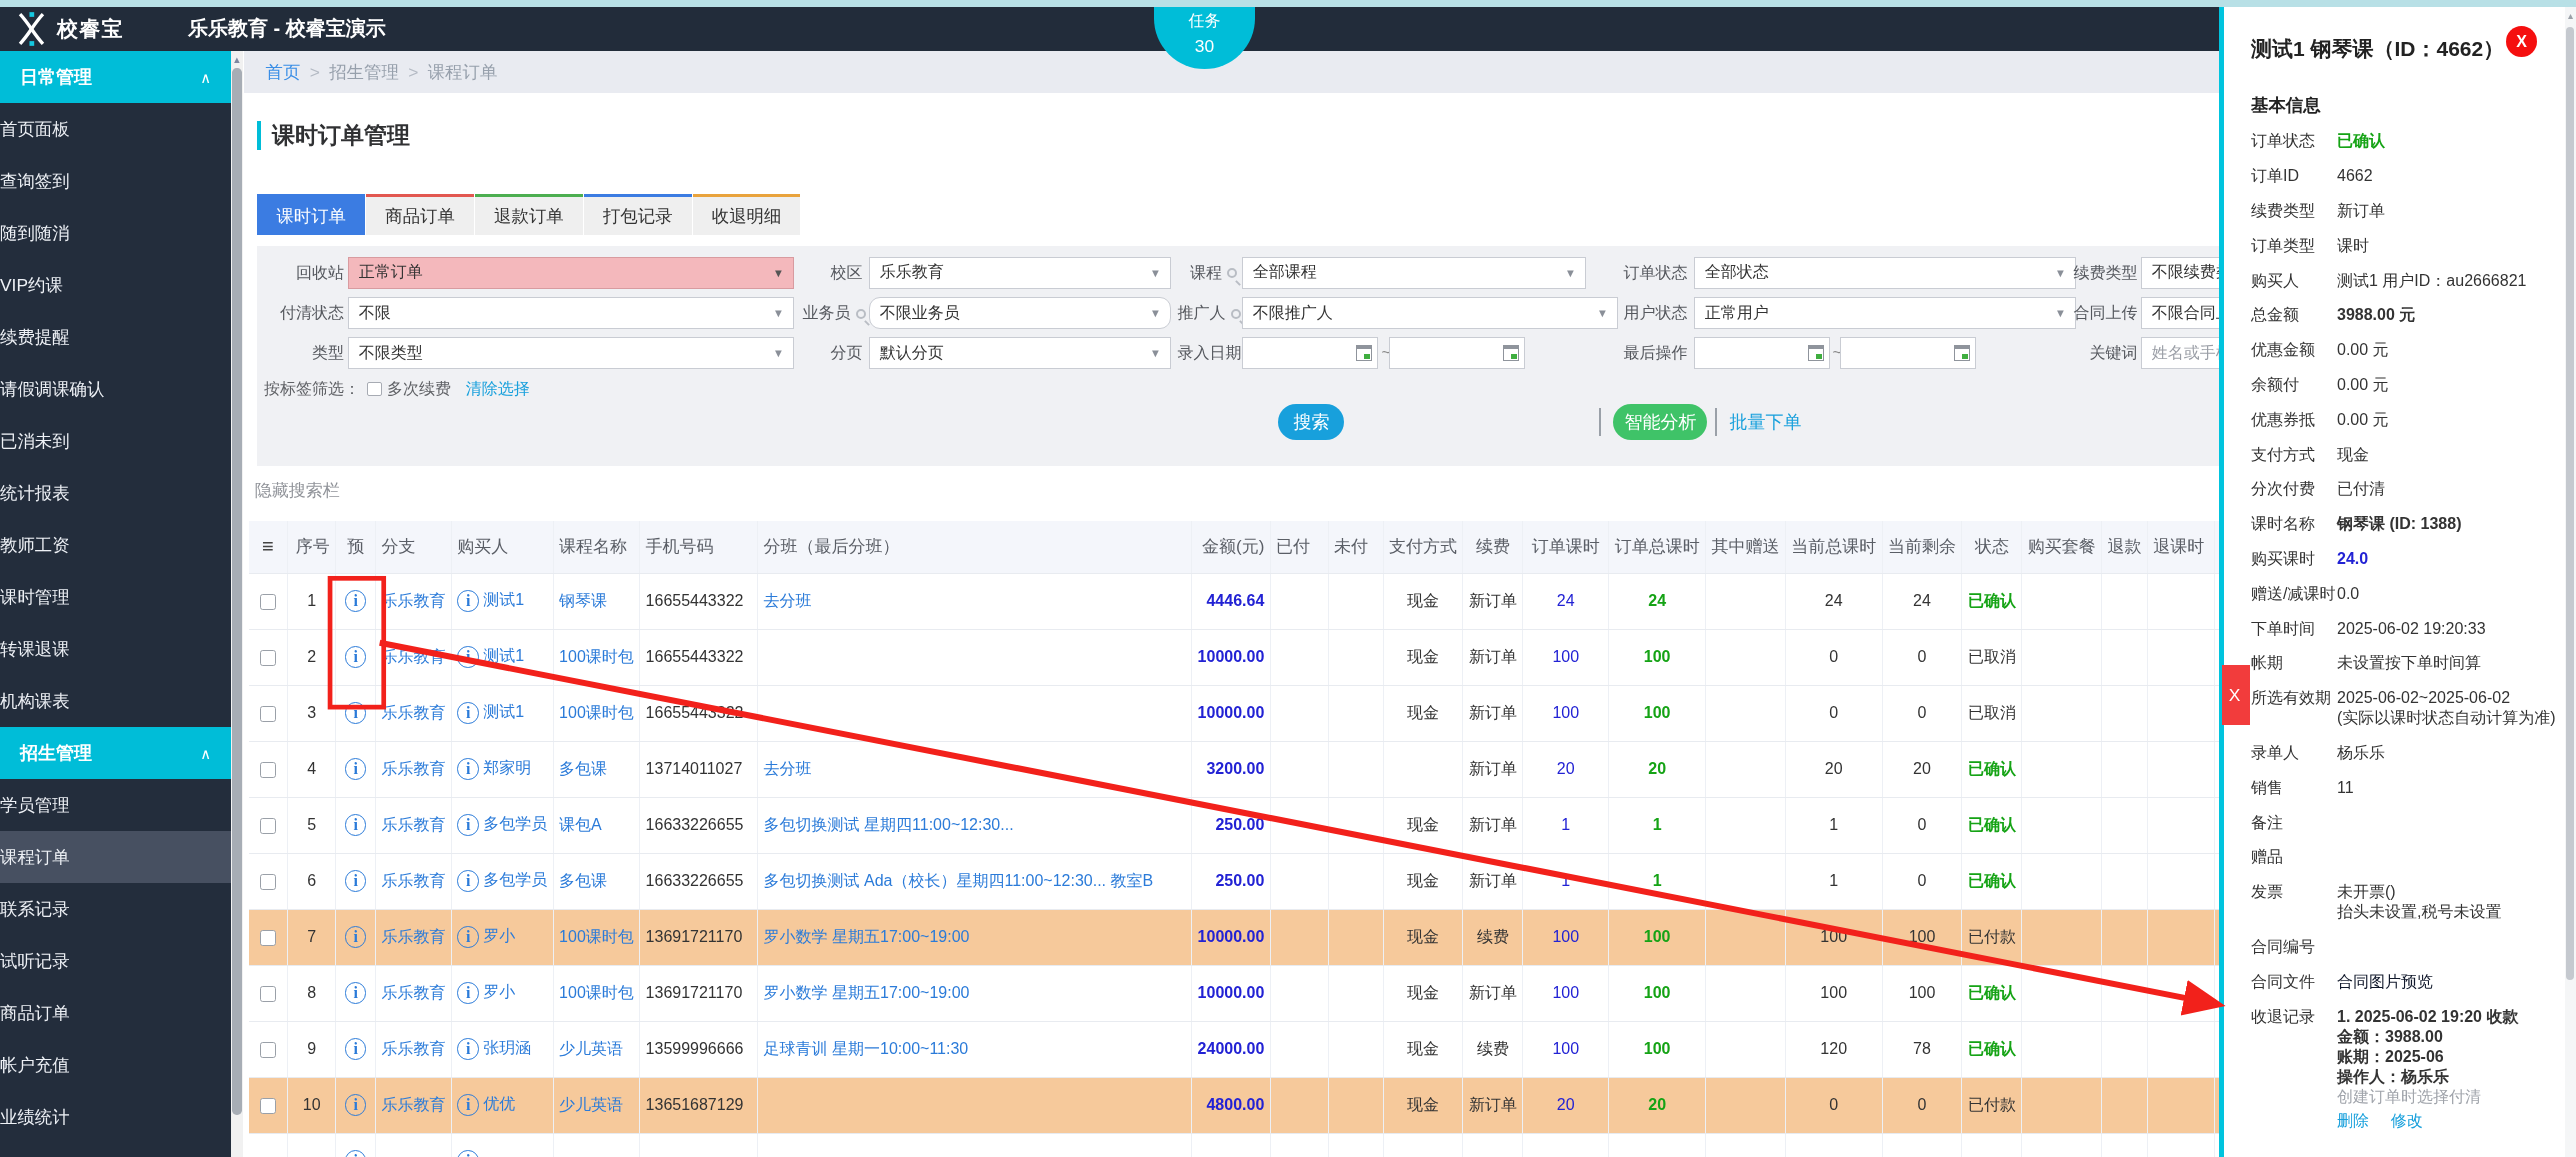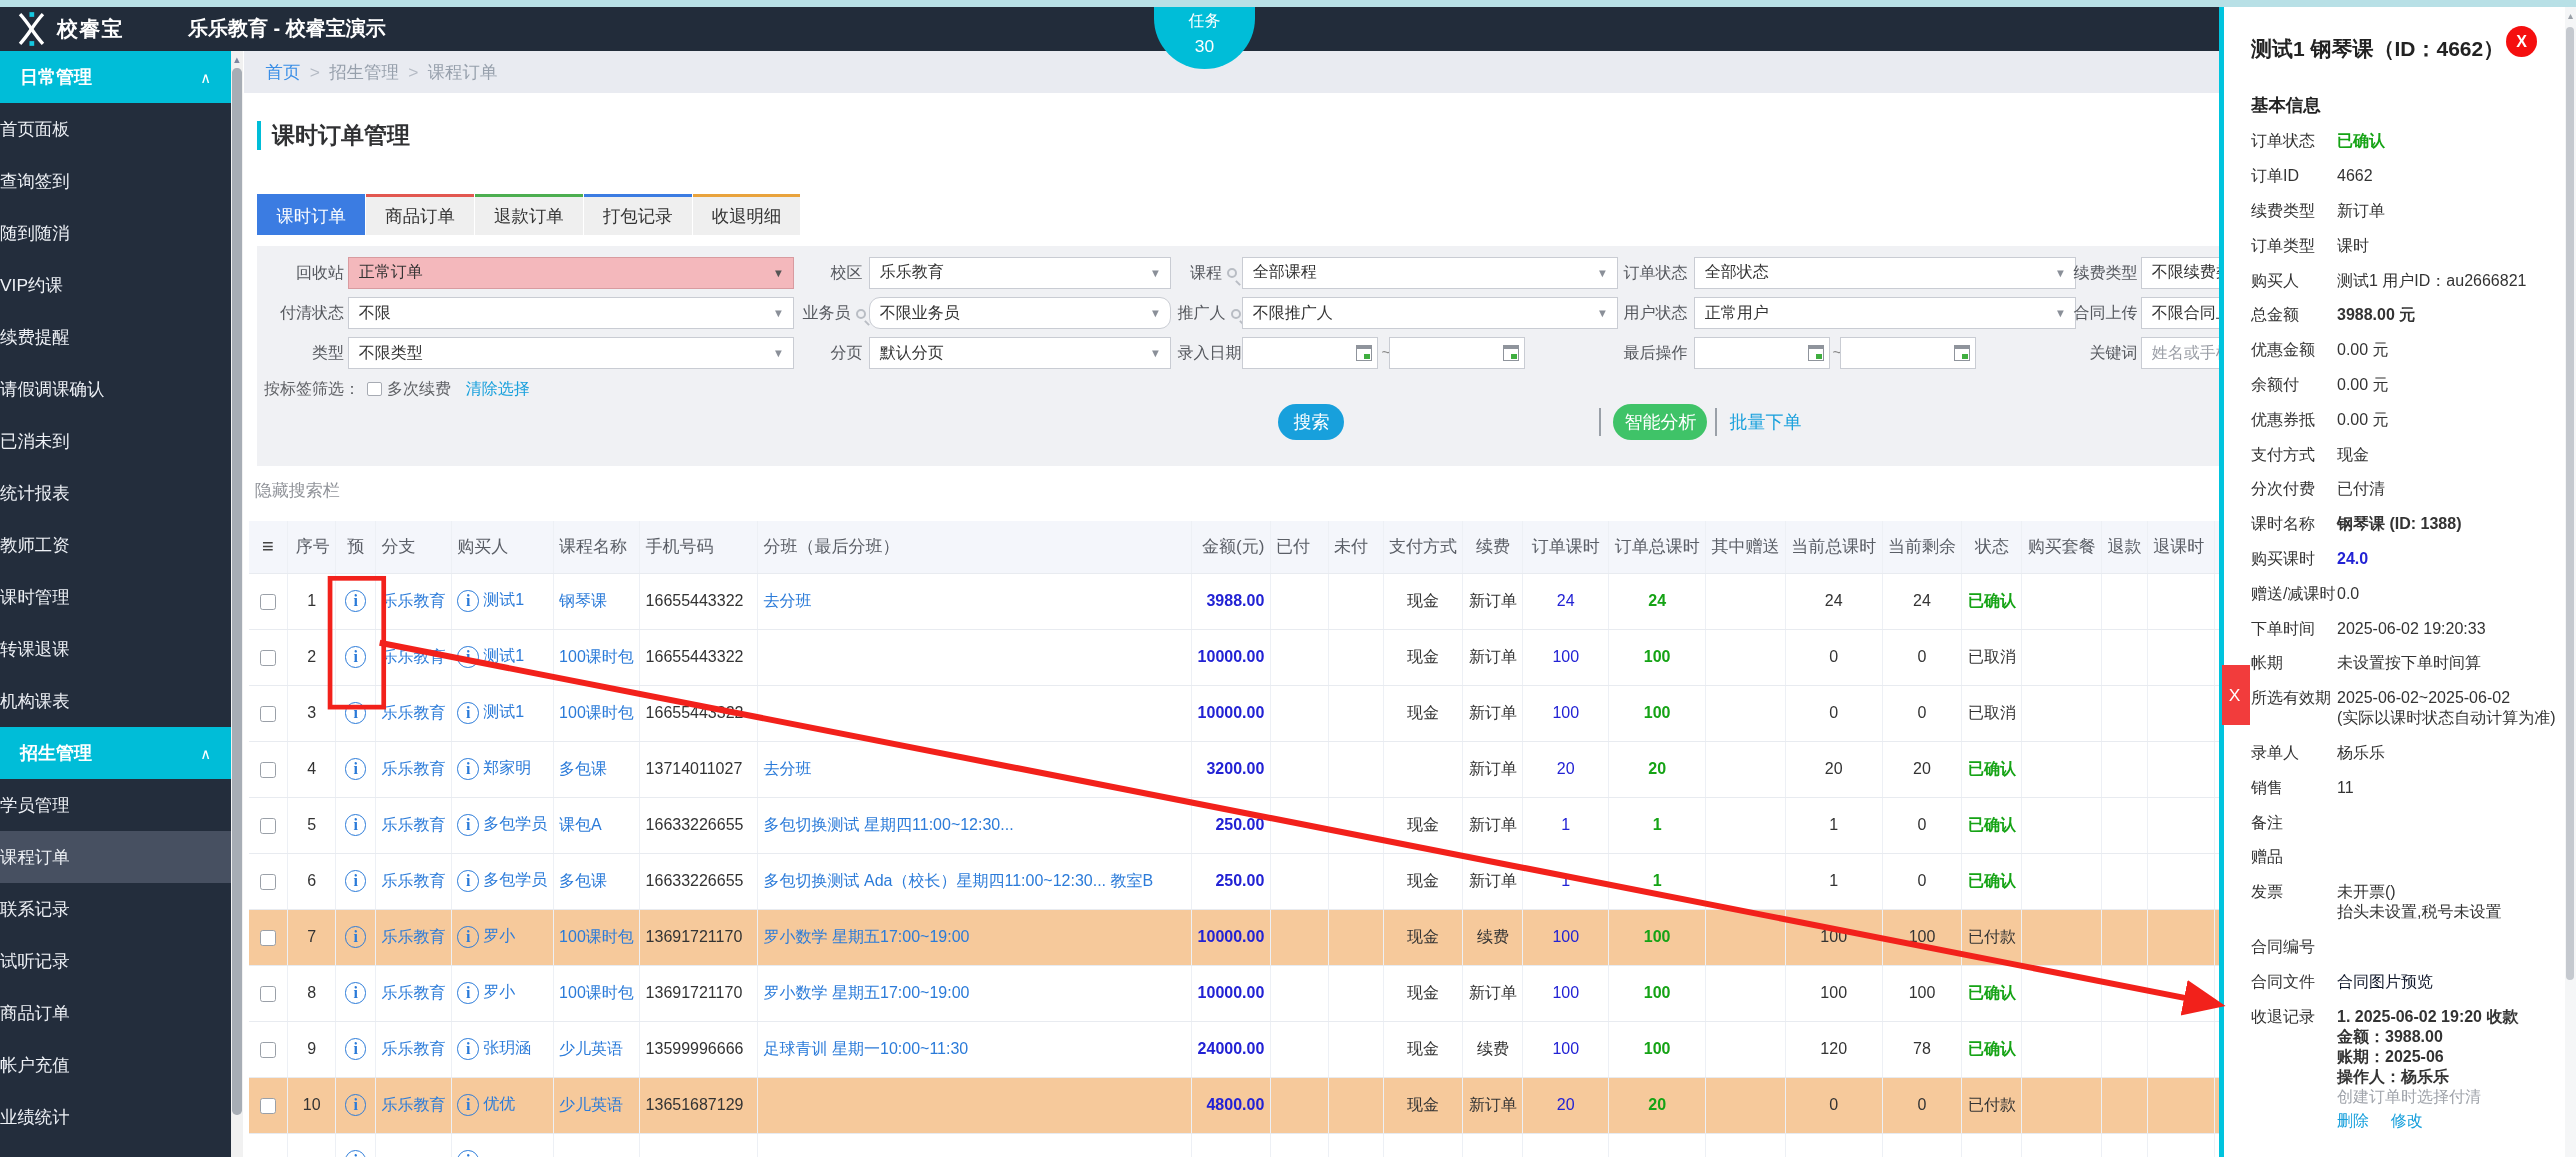--- a/index.html
+++ b/index.html
@@ -218,21 +218,21 @@
         <div class="sel pink" style="left: 91px; top: 10.7px; width: 446px;">
           <span>正常订单</span>
           <span class="caret">▼</span>
         </div>
         <div class="flabel" style="left: 545px; top: 10.7px; width: 60px;">校区</div>
         <div class="sel" style="left: 612px; top: 10.7px; width: 302px;">
           <span>乐乐教育</span>
           <span class="caret">▼</span>
         </div>
         <div class="flabel" style="left: 920px; top: 10.7px; width: 60px;">课程<span class="mag"></span></div>
-        <div class="sel" style="left: 985px; top: 10.7px; width: 376px;">
+        <div class="sel" style="left: 985px; top: 10.7px; width: 344px;">
           <span>全部课程</span>
           <span class="caret">▼</span>
         </div>
         <div class="flabel" style="left: 1358px; top: 10.7px; width: 72px;">订单状态</div>
         <div class="sel" style="left: 1437px; top: 10.7px; width: 382px;">
           <span>全部状态</span>
           <span class="caret">▼</span>
         </div>
         <div class="flabel" style="left: 1806px; top: 10.7px; width: 74px;">续费类型</div>
         <div class="sel" style="left: 1884px; top: 10.7px; width: 114px;">
@@ -353,21 +353,21 @@
           <tbody>
             <tr>
               <td style="text-align: center;"><span class="cb"></span></td>
               <td style="text-align: center;">1</td>
               <td style="text-align: center;"><span class="info">i</span></td>
               <td><span class="link">乐乐教育</span></td>
               <td><span class="info">i</span><span class="link"> 测试1</span></td>
               <td><span class="link">钢琴课</span></td>
               <td>16655443322</td>
               <td><span class="link">去分班</span></td>
-              <td class="amt" style="text-align: right;">3988.00</td>
+              <td class="amt" style="text-align: right;">4446.64</td>
               <td></td>
               <td></td>
               <td style="text-align: center;">现金</td>
               <td style="text-align: center;">新订单</td>
               <td class="bluenum" style="text-align: center;">24</td>
               <td class="greennum" style="text-align: center;">24</td>
               <td style="text-align: center;"></td>
               <td style="text-align: center;">24</td>
               <td style="text-align: center;">24</td>
               <td style="text-align: center;"><span class="stgreen">已确认</span></td>

